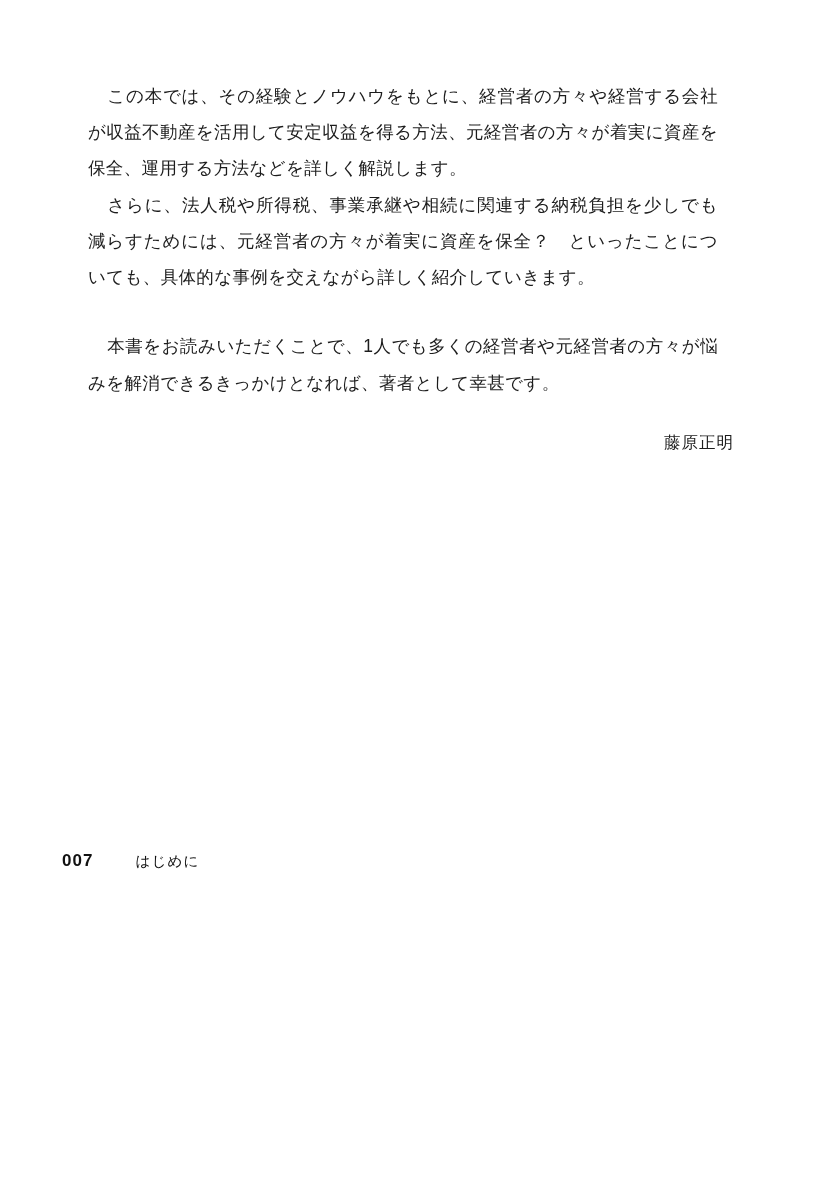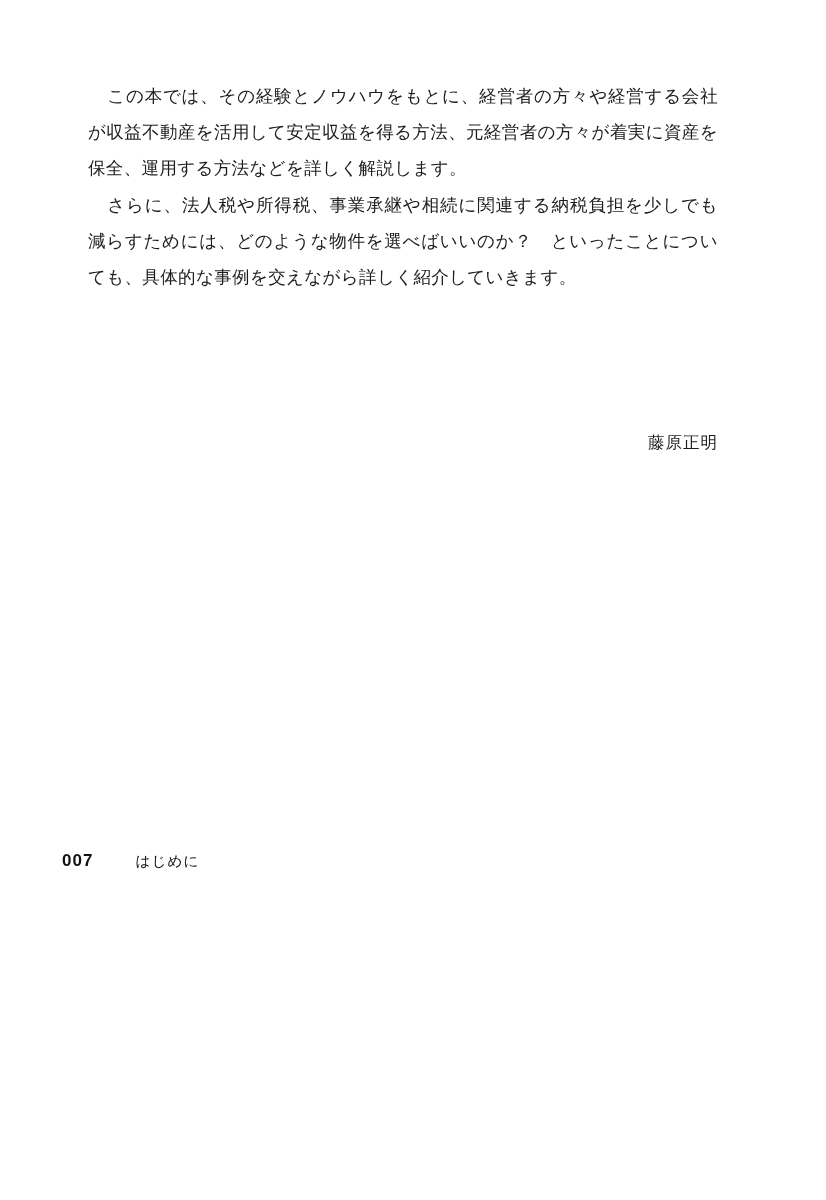--- a/index.html
+++ b/index.html
@@ -33,21 +33,21 @@
     color: #1c1c1c;
   }
   .para.indent {
     text-indent: 1.1em;
   }
   .spacer {
     height: 33px;
   }
   .signature {
     position: absolute;
-    left: 88px;
+    left: 104px;
     top: 432px;
     width: 630px;
     text-align: right;
     font-size: 16.5px;
     letter-spacing: 0.06em;
     color: #1c1c1c;
   }
   .footer {
     position: absolute;
     left: 62px;
@@ -69,22 +69,23 @@
     color: #111111;
   }
 </style>
 </head>
 <body>
 
 <div class="page">
 
   <div class="text-body">
     <p class="para indent">この本では、その経験とノウハウをもとに、経営者の方々や経営する会社が収益不動産を活用して安定収益を得る方法、元経営者の方々が着実に資産を保全、運用する方法などを詳しく解説します。</p>
-    <p class="para indent">さらに、法人税や所得税、事業承継や相続に関連する納税負担を少しでも減らすためには、どのような物件を選べばいいのか？　といったことについても、具体的な事例を交えながら詳しく紹介していきます。</p>
+    <p class="para indent">さらに、法人税や所得税、事業承継や相続に関連する納税負担を少しでも減らすためには、元経営者の方々が着実に資産を保全？　といったことについても、具体的な事例を交えながら詳しく紹介していきます。</p>
     <div class="spacer"></div>
+    <p class="para indent">本書をお読みいただくことで、1人でも多くの経営者や元経営者の方々が悩みを解消できるきっかけとなれば、著者として幸甚です。</p>
   </div>
 
   <div class="signature">藤原正明</div>
 
   <div class="footer">
     <span class="folio">007</span>
     <span class="running-head">はじめに</span>
   </div>
 
 </div>

